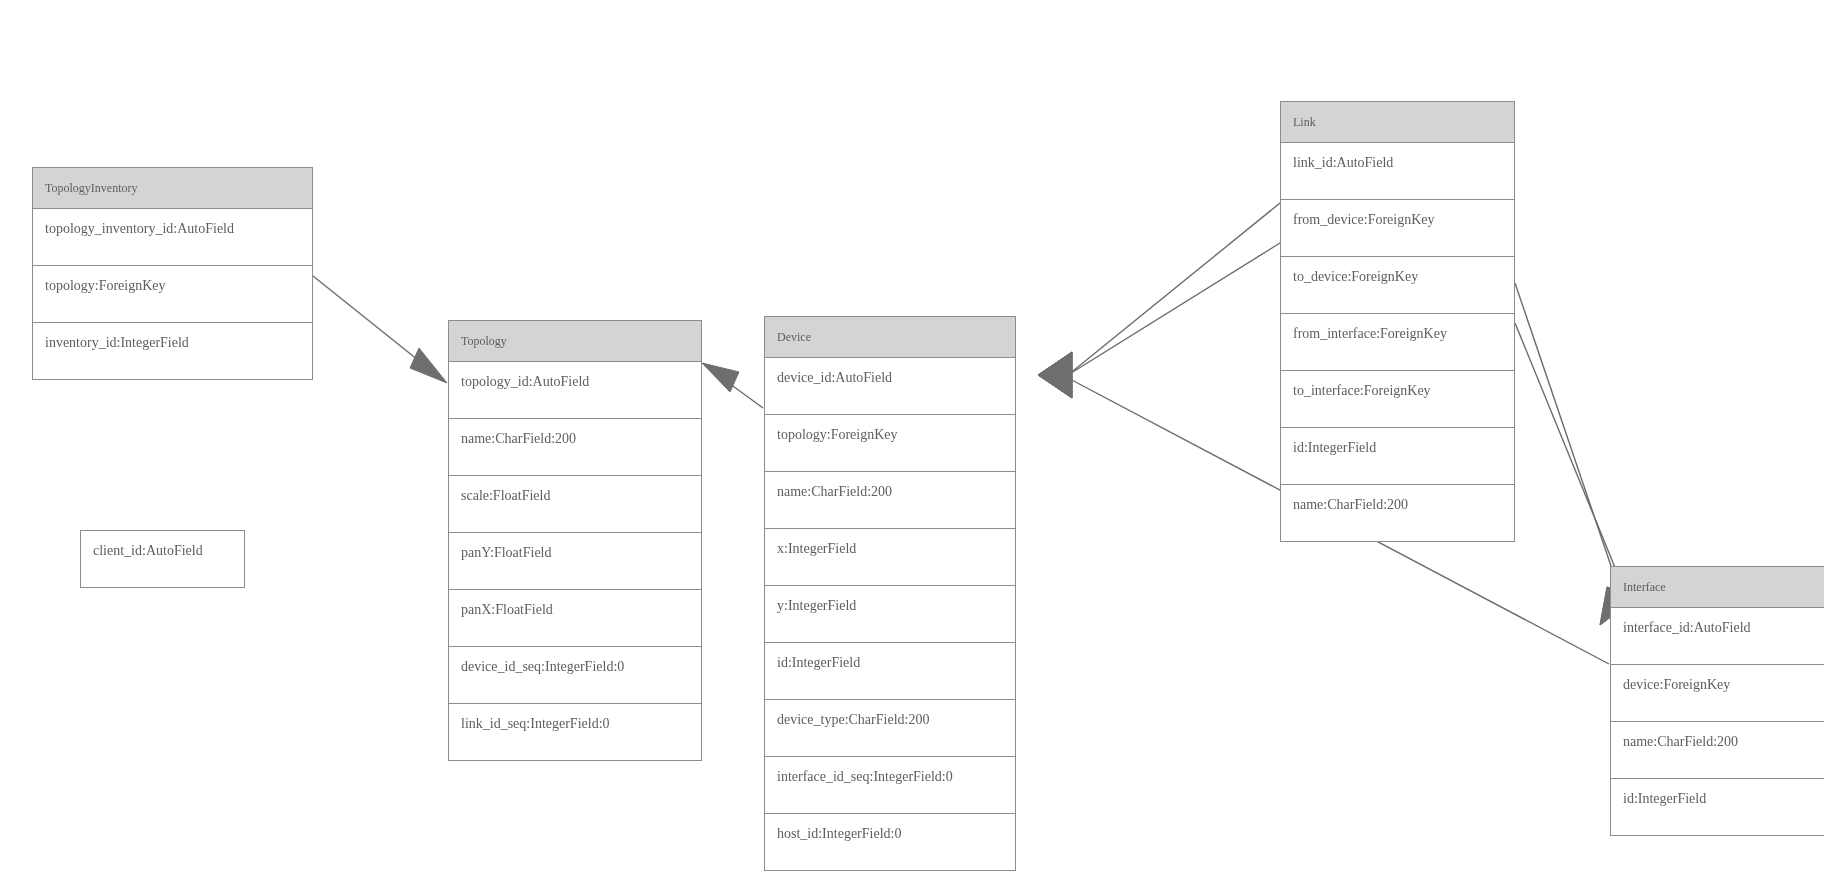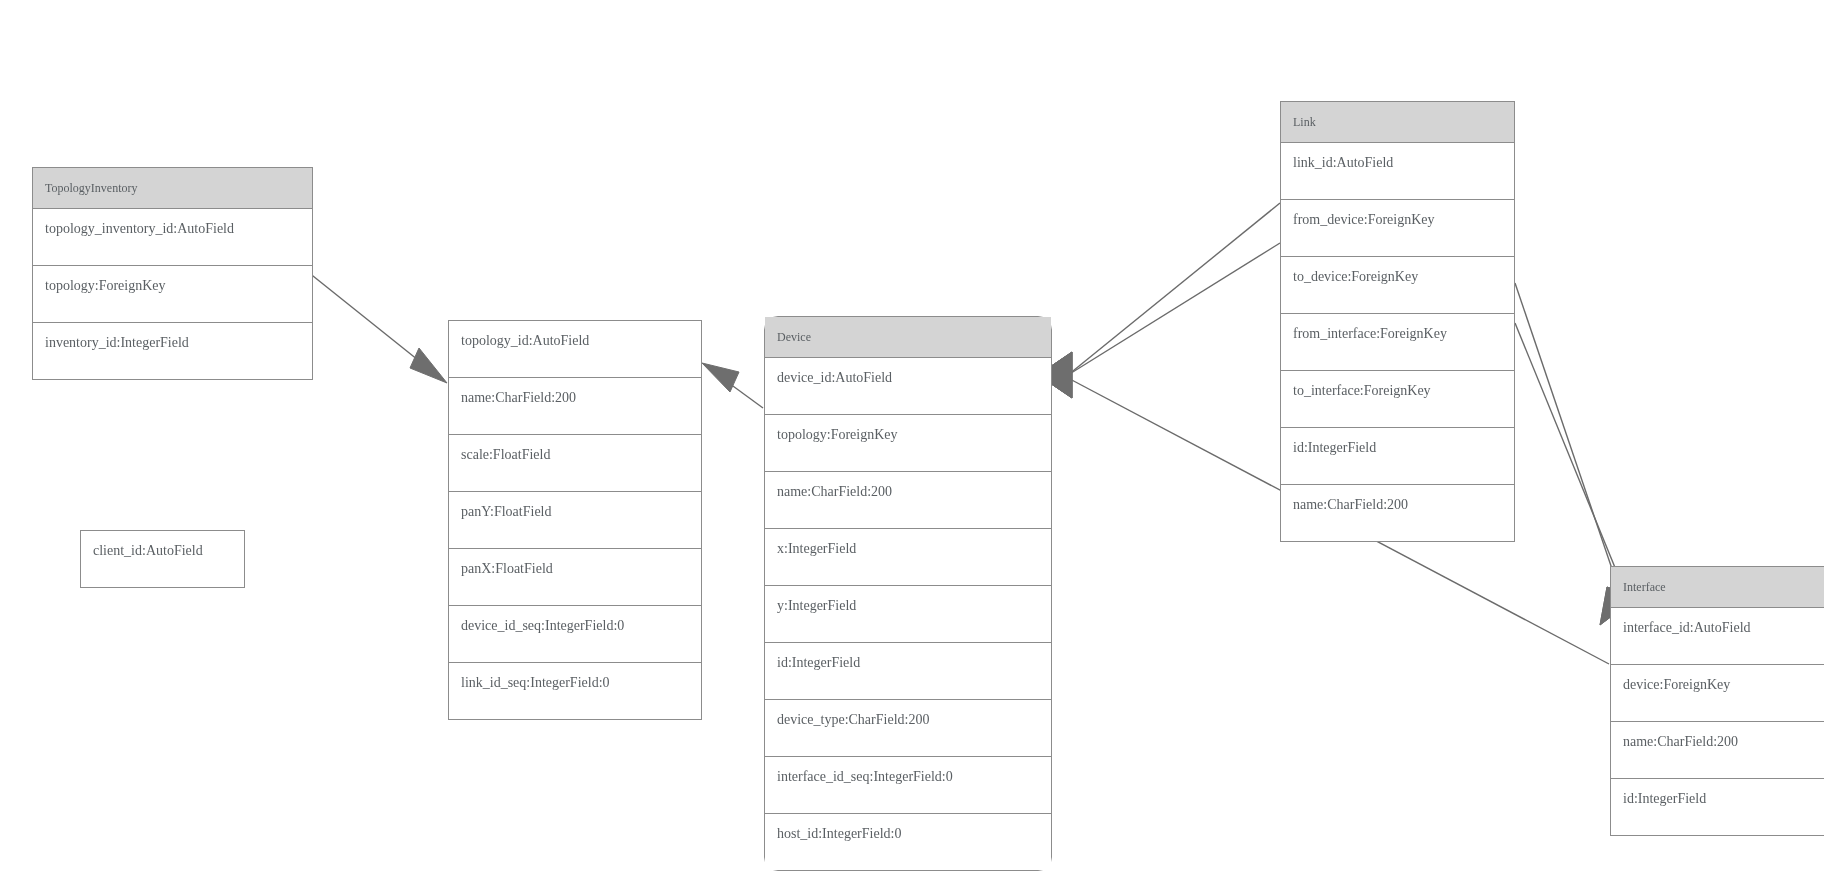--- a/index.html
+++ b/index.html
@@ -99,31 +99,32 @@
   <div id="entity-layer">
       <div class="entity" style="left: 32px; top: 167px; width: 281px;">
         <div class="entity-title">TopologyInventory</div>
         <div class="entity-rows">
           <div class="entity-row">topology_inventory_id:AutoField</div>
           <div class="entity-row">topology:ForeignKey</div>
           <div class="entity-row">inventory_id:IntegerField</div>
         </div>
       </div>
       <div class="entity" style="left: 448px; top: 320px; width: 254px;">
+        <div class="entity-title">Topology</div>
         <div class="entity-rows">
           <div class="entity-row">topology_id:AutoField</div>
           <div class="entity-row">name:CharField:200</div>
           <div class="entity-row">scale:FloatField</div>
           <div class="entity-row">panY:FloatField</div>
           <div class="entity-row">panX:FloatField</div>
           <div class="entity-row">device_id_seq:IntegerField:0</div>
           <div class="entity-row">link_id_seq:IntegerField:0</div>
         </div>
       </div>
-      <div class="entity" style="left: 764px; top: 316px; width: 288px; border-radius: 14px;">
+      <div class="entity" style="left: 764px; top: 316px; width: 252px;">
         <div class="entity-title">Device</div>
         <div class="entity-rows">
           <div class="entity-row">device_id:AutoField</div>
           <div class="entity-row">topology:ForeignKey</div>
           <div class="entity-row">name:CharField:200</div>
           <div class="entity-row">x:IntegerField</div>
           <div class="entity-row">y:IntegerField</div>
           <div class="entity-row">id:IntegerField</div>
           <div class="entity-row">device_type:CharField:200</div>
           <div class="entity-row">interface_id_seq:IntegerField:0</div>

